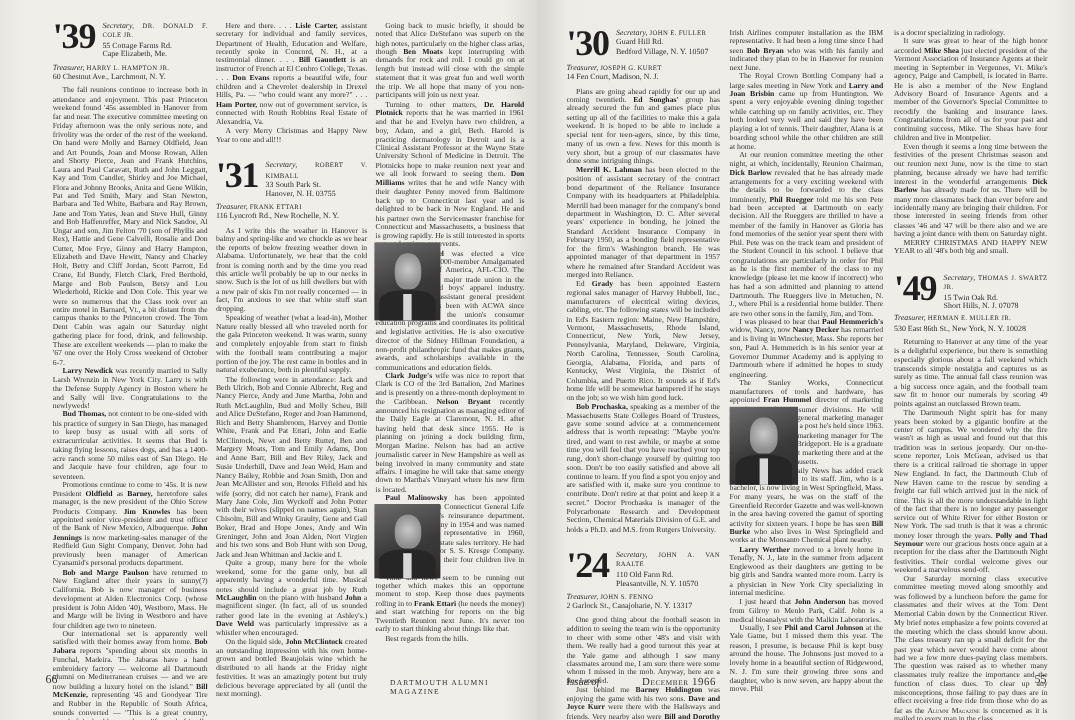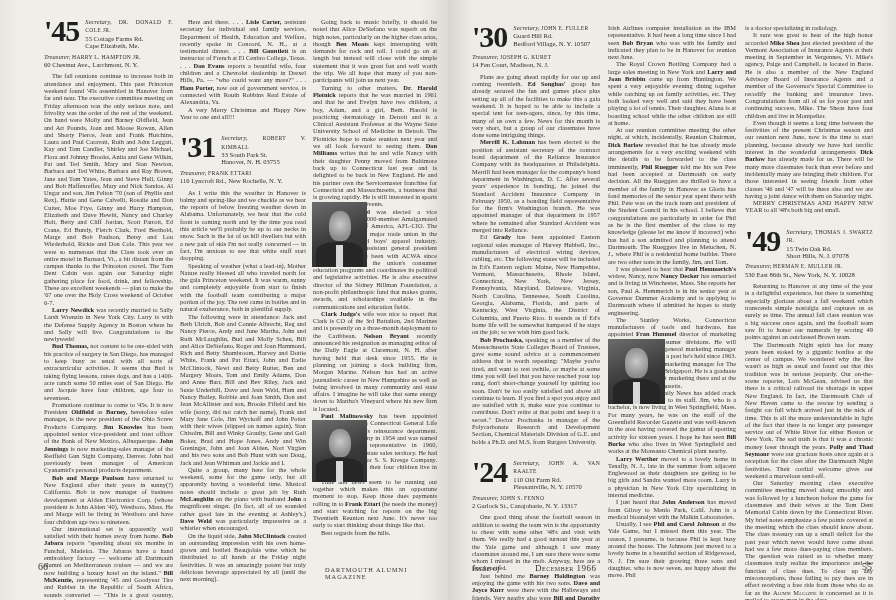--- a/index.html
+++ b/index.html
@@ -33,21 +33,21 @@
 </style>
 </head>
 <body>
 
 <div class="spread">
 
   <div class="page left">
 
     <div class="col" style="left:44px;top:18px;width:129px;">
       <div class="class-head">
-        <div class="year">'45</div>
+        <div class="year">'39</div>
         <div class="officer">
           <span class="role">Secretary,</span>
           <span class="nm">DR. DONALD F. COLE JR.</span><br>
           <span>55 Cottage Farms Rd.</span><br>
           <span>Cape Elizabeth, Me.</span>
         </div>
       </div>
       <div class="treasurer">
         <span class="role">Treasurer,</span>
         <span class="nm">HARRY L. HAMPTON JR.</span><br>

